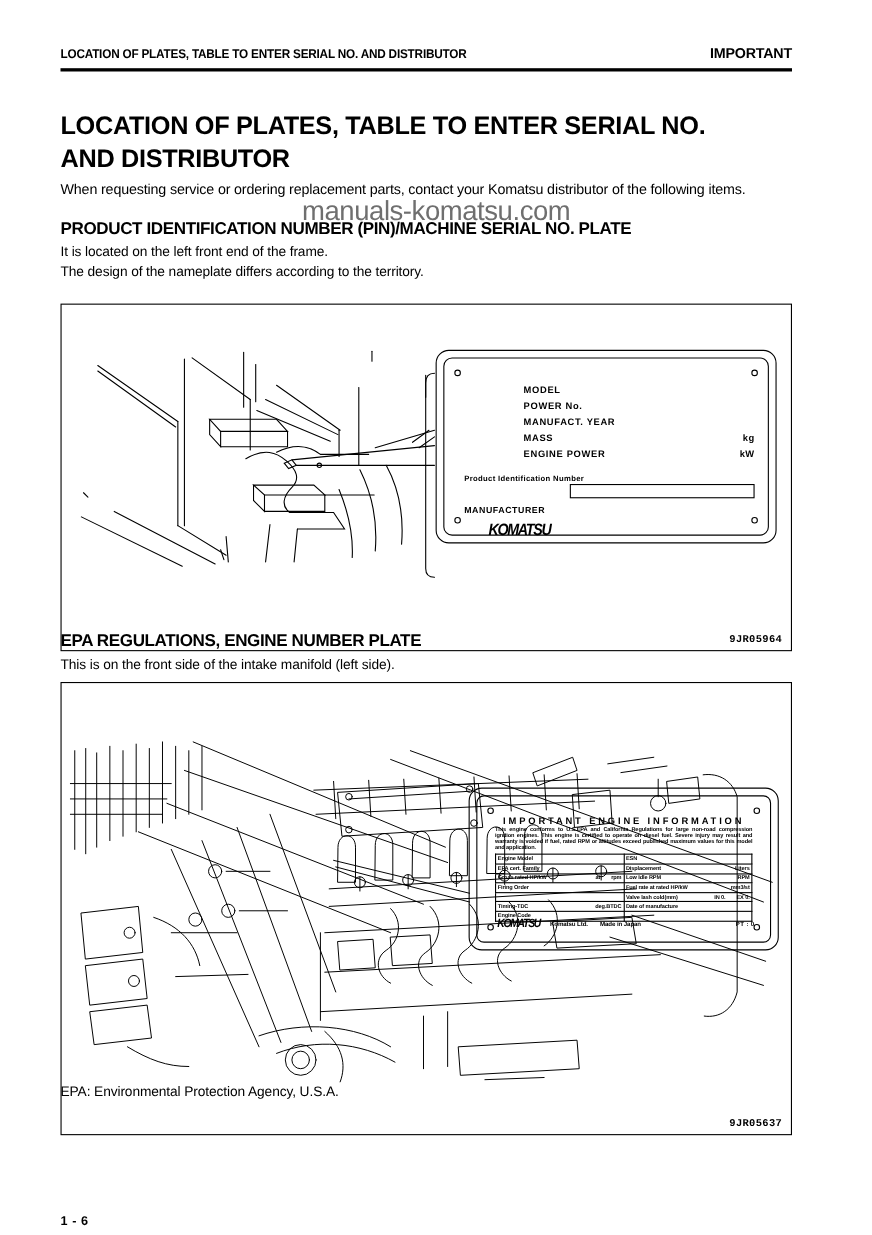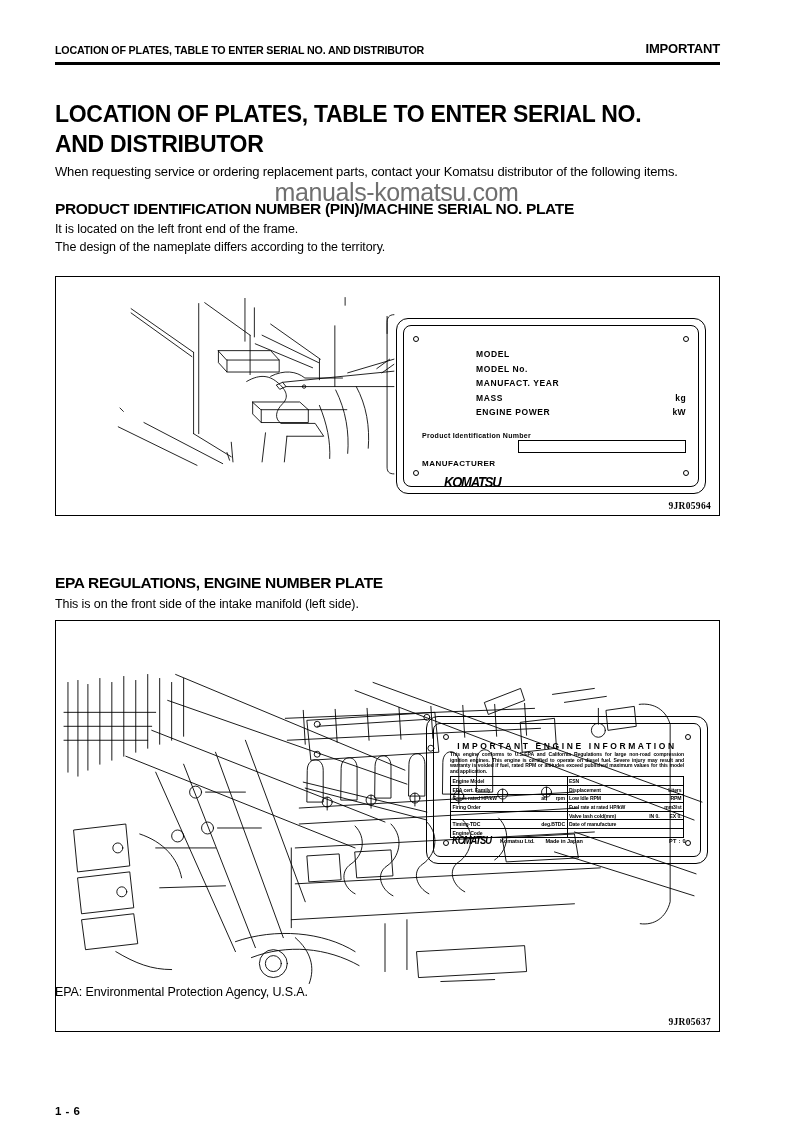--- a/index.html
+++ b/index.html
@@ -134,36 +134,36 @@
     position: absolute;
     border: 1.4px solid #000;
     background: #fff;
     box-sizing: border-box;
     overflow: hidden;
   }
   .figure.fig1 {
     left: 55px;
     top: 276px;
     width: 665px;
-    height: 240px;
+    height: 316px;
   }
   .figure.fig2 {
     left: 55px;
     top: 620px;
     width: 665px;
     height: 412px;
   }
   .fig-code {
     position: absolute;
     right: 8px;
     bottom: 4px;
     font-size: 9.5px;
     font-weight: bold;
     letter-spacing: 0.3px;
-    font-family: Liberation Serif, serif;
+    font-family: Liberation Mono, monospace;
   }
   .fig-art {
     position: absolute;
     left: 0; top: 0;
     width: 100%;
     height: 100%;
   }
 
   
   .plate1-wrap {
@@ -431,21 +431,21 @@
         <span class="screw tr"></span>
         <span class="screw bl"></span>
         <span class="screw br"></span>
 
         <div class="plate1-fields">
           <div class="row">
             <span>MODEL</span>
             <span class="unit"></span>
           </div>
           <div class="row">
-            <span>MODEL No.</span>
+            <span>POWER No.</span>
             <span class="unit"></span>
           </div>
           <div class="row">
             <span>MANUFACT. YEAR</span>
             <span class="unit"></span>
           </div>
           <div class="row">
             <span>MASS</span>
             <span class="unit">kg</span>
           </div>

